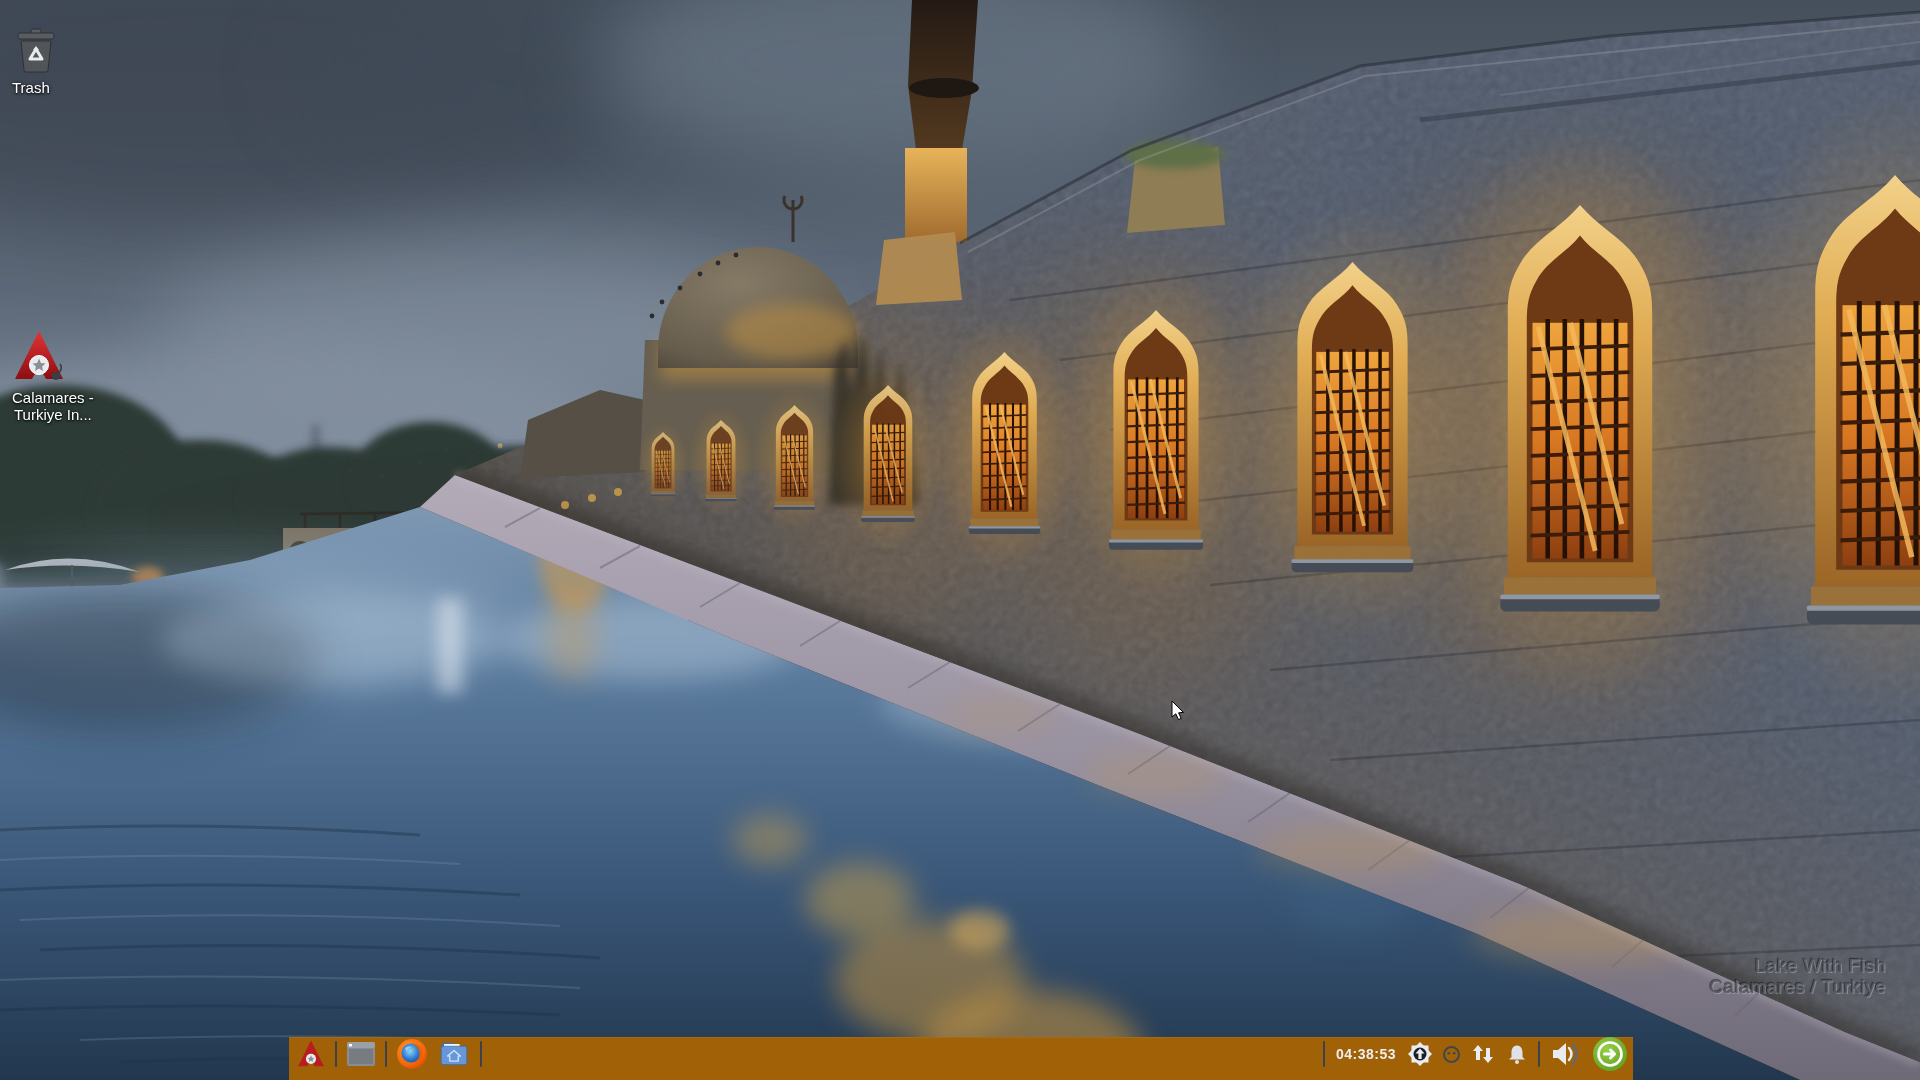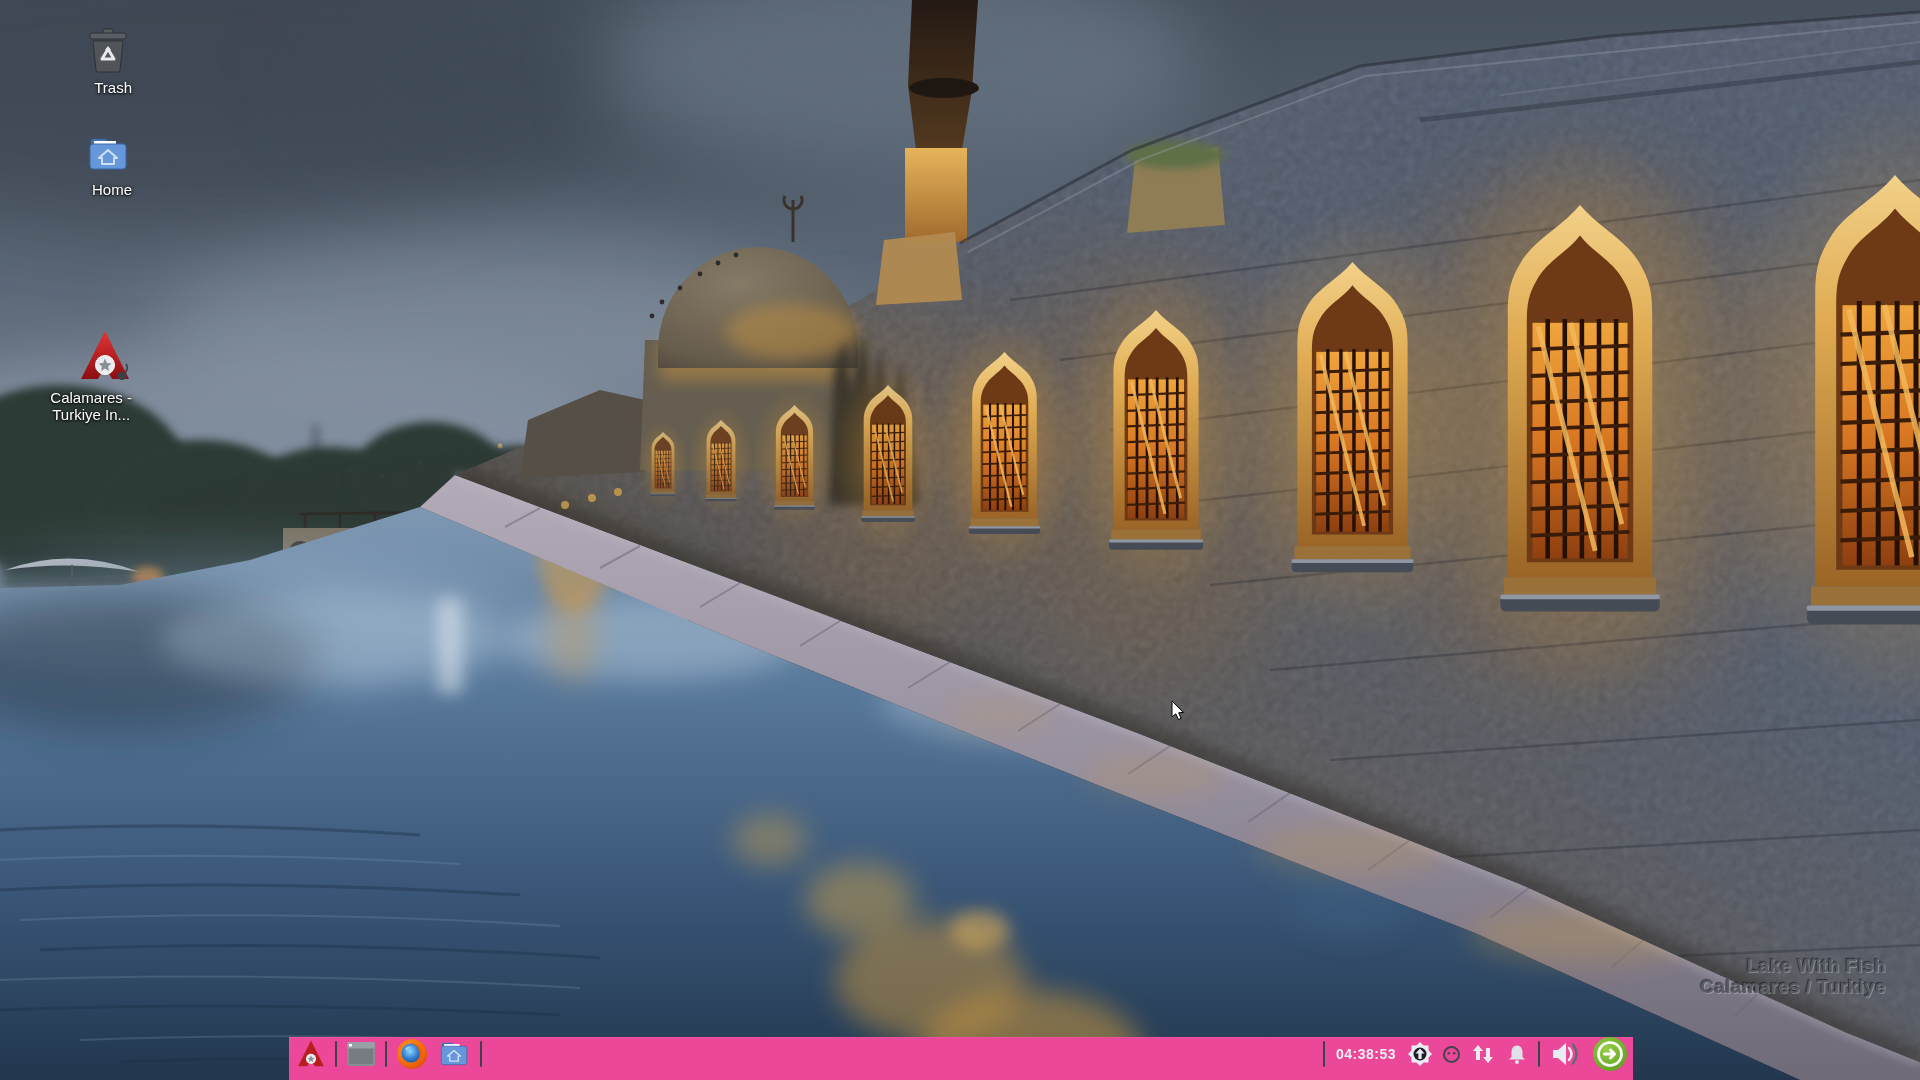--- a/index.html
+++ b/index.html
@@ -2,34 +2,34 @@
 <html><head>
 <meta charset="utf-8">
 <style>
   html,body{margin:0;padding:0;background:#000;}
   .screen{position:relative;width:1920px;height:1080px;overflow:hidden;
           font-family:"Liberation Sans","DejaVu Sans",sans-serif;cursor:default;}
   .wallpaper{position:absolute;inset:0;width:1920px;height:1080px;display:block;}
 
   
   .dicon{position:absolute;left:12px;width:120px;display:flex;flex-direction:column;
-         align-items:flex-end;text-align:center;}
+         align-items:flex-start;text-align:center;}
   .dicon-img{display:flex;align-items:center;justify-content:center;}
   .dicon-label{margin-top:5px;font-size:15px;line-height:17px;color:#ffffff;
                text-shadow:0 1px 2px rgba(0,0,0,.95),0 0 4px rgba(0,0,0,.75);}
   .dicon-label span{display:block;}
 
   
-  .caption{position:absolute;right:34px;top:955px;text-align:right;font-weight:bold;
+  .caption{position:absolute;right:34px;top:955px;text-align:right;font-weight:normal;
            font-size:19px;line-height:21px;letter-spacing:.4px;color:#595b63;
            text-shadow:1px 1px 0 rgba(205,210,222,.38),-1px -1px 1px rgba(8,10,14,.55);}
 
   
   .panel{position:absolute;left:289px;top:1037px;width:1344px;height:43px;
-         background:#ec4899;border-top:1px solid rgba(255,255,255,.05);
+         background:#a16207;border-top:1px solid rgba(255,255,255,.05);
          display:flex;align-items:center;box-sizing:border-box;padding:0 5px 10px 7px;}
   .pgroup{display:flex;align-items:center;gap:9px;}
   .pgroup.right{margin-left:auto;}
   .psep{width:2px;height:26px;background:#3d414b;border-radius:1px;}
   .plaunch,.session-btn{background:none;border:none;padding:0;margin:0;display:flex;
          align-items:center;justify-content:center;cursor:pointer;}
   .tray{display:flex;align-items:center;justify-content:center;}
   .clock{font-size:14px;font-weight:bold;color:#eceef2;letter-spacing:.5px;padding:0 2px;}
 
   .cursor{position:absolute;left:1171px;top:700px;pointer-events:none;}
@@ -349,34 +349,20 @@
         <path d="M24,23 L30,33 L18,33 Z" fill="none" stroke="#e8eaec" stroke-width="3" stroke-linejoin="round"></path>
         <path d="M24,20 L27,24 L21,24 Z" fill="#e8eaec"></path>
       </svg>
     </div>
     <div class="dicon-label">
         <span>Trash</span>
         <span></span>
       </div>
   </div>
 
-  <div class="dicon" style="top:128px">
-    <div class="dicon-img">
-      <svg width="48" height="48" viewBox="0 0 48 48">
-        <rect x="7" y="11" width="16" height="9" rx="2" fill="#3f6fb5"></rect>
-        <rect x="10" y="13" width="22" height="4" fill="#ffffff"></rect>
-        <rect x="6" y="16" width="36" height="25" rx="3" fill="#6597da" stroke="#3c68a8"></rect>
-        <path d="M24,22 L15,30 L18,30 L18,36 L30,36 L30,30 L33,30 Z" fill="none" stroke="#cfe0f5" stroke-width="2" stroke-linejoin="round"></path>
-      </svg>
-    </div>
-    <div class="dicon-label">
-        <span>Home</span>
-        <span></span>
-      </div>
-  </div>
 
 
   <div class="dicon" style="top:328px">
     <div class="dicon-img">
       <svg width="54" height="56" viewBox="0 0 54 56">
         <defs>
           <linearGradient id="archR" x1="0" y1="0" x2="0" y2="1">
             <stop offset="0" stop-color="#e43434"></stop>
               <stop offset="1" stop-color="#8a0f12"></stop>
           </linearGradient>

